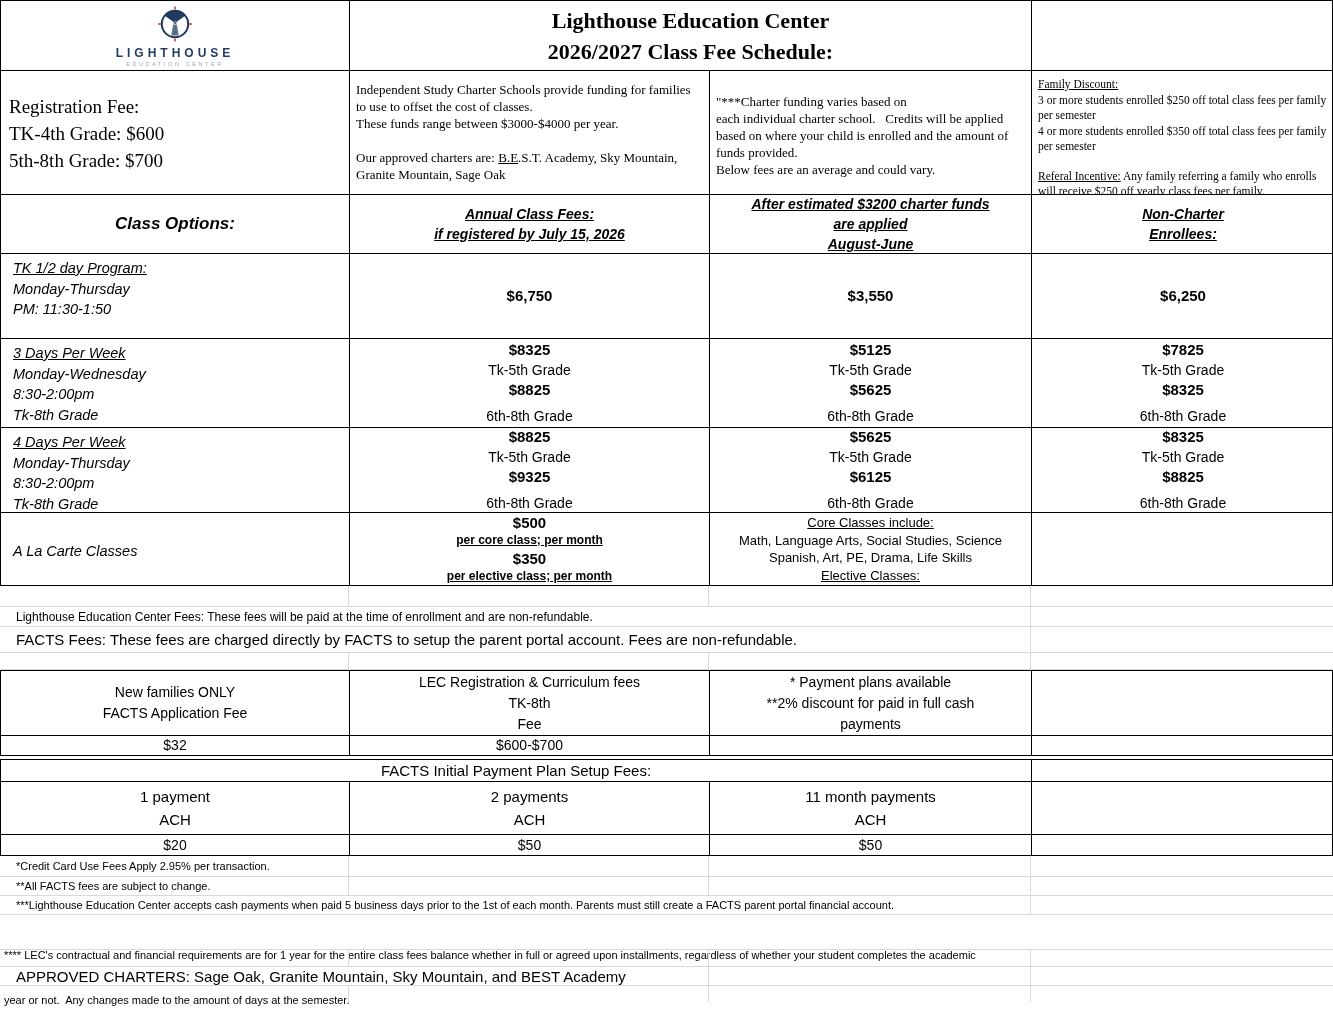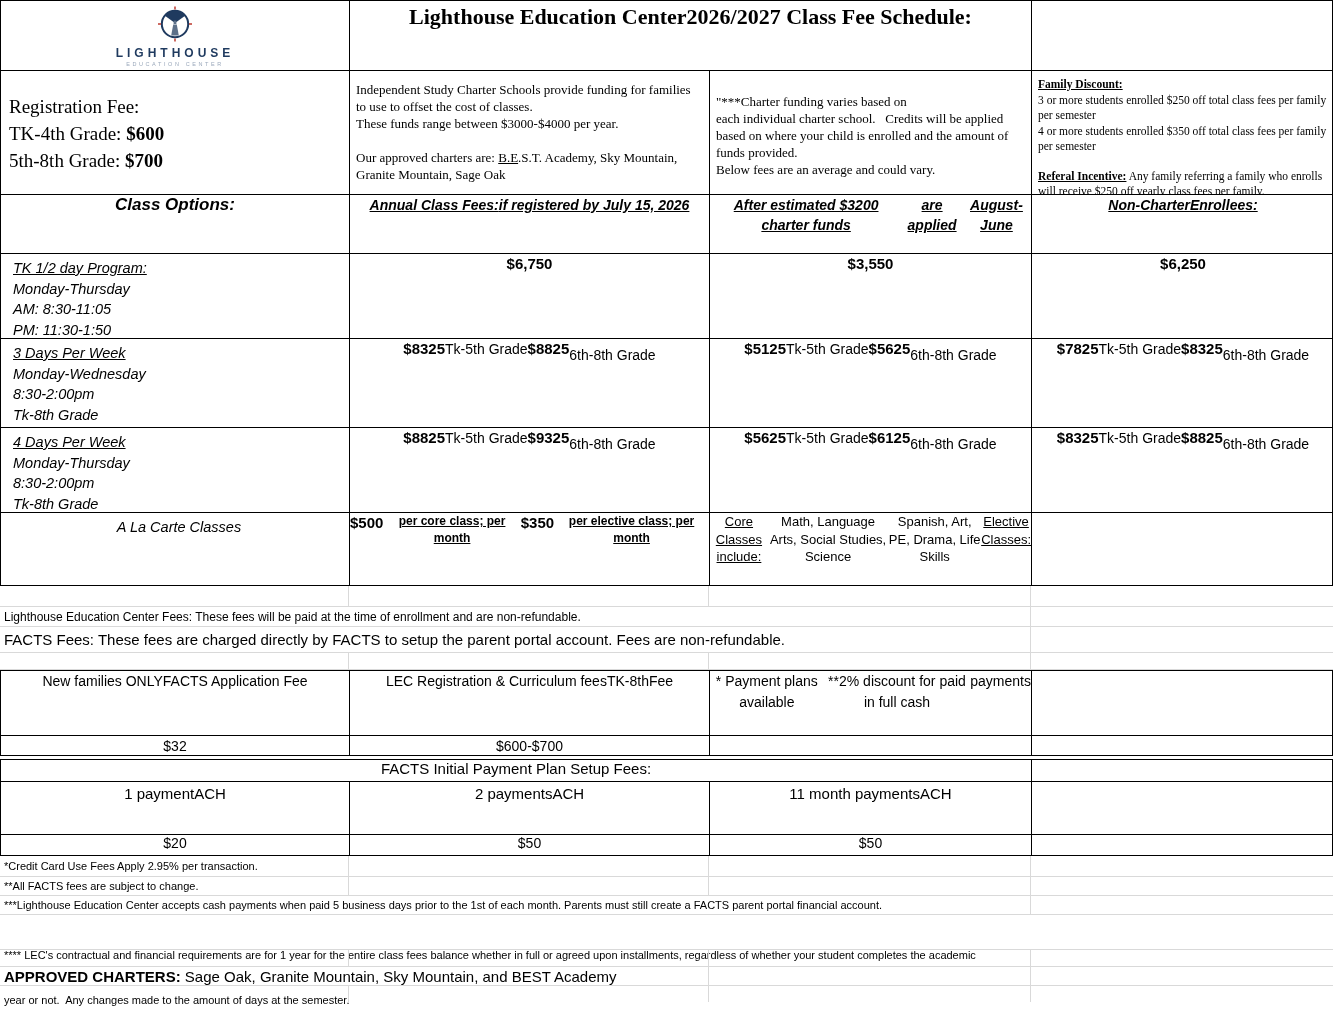--- a/index.html
+++ b/index.html
@@ -8,23 +8,23 @@
 
   
   .grid4 { display:grid; grid-template-columns:348px 360px 322px 303px; }
 
   
   .main-table { border:1.5px solid #000; grid-template-rows:69px 124px 59px 85px 89px 85px 73px; }
   .black-table { border:1.2px solid #000; }
   .mc { border-left:1.2px solid #000; border-top:1.2px solid #000; overflow:hidden; }
   .nl { border-left:none; } .nt { border-top:none; }
   .serif { font-family:"Liberation Serif", serif; }
-  .b { font-weight:bold; } .u { text-decoration:underline; }
+  .b { font-weight:normal; } .u { text-decoration:underline; }
   .pre { white-space:pre-wrap; }
-  .vc { display:flex; justify-content:center; }
+  .vc { display:flex; flex-direction:column; justify-content:center; }
   .hc { text-align:center; }
 
   .logo-cell { display:flex; flex-direction:column; align-items:center; justify-content:center; gap:1px; }
   .logo-word { color:#1f3a5f; font-size:12px; font-weight:bold; letter-spacing:4px; margin-top:2px; }
   .logo-sub { color:#9aa8bb; font-size:5.5px; letter-spacing:2.6px; }
 
   .title-cell { font-family:"Liberation Serif", serif; font-weight:bold; font-size:22px; line-height:31px; }
 
   .reg-cell { font-size:19px; line-height:27px; padding:22px 6px 0 8px; }
   .info-cell { font-size:13px; line-height:17px; padding:10px 6px 0 6px; }
@@ -44,21 +44,21 @@
   .core-line { font-size:13px; line-height:17.5px; }
 
   
   .sheet-row { border-bottom:1px solid #d9d9d9; }
   .gl { border-left:1px solid #d9d9d9; }
   .span2 { grid-column:span 2; } .span3 { grid-column:span 3; } .span4 { grid-column:span 4; }
   .sr-blank1 { height:21px; }
   .sr-lec { height:20px; font-size:12px; }
   .sr-facts { height:26px; font-size:15px; }
   .sr-blank2 { height:17px; }
-  .sr-note { display:flex; align-items:center; padding-left:4px; }
+  .sr-note { display:flex; align-items:center; padding-left:16px; }
 
   
   .facts-head { height:64px; } .facts-val { height:20px; }
   .ft { font-size:14px; line-height:21px; }
   .setup-title-row { height:21px; font-size:15px; }
   .pay-row { height:53px; font-size:15px; line-height:23px; }
   .fee-row { height:21px; font-size:14px; }
   .tgap { height:3px; }
 
   
@@ -129,21 +129,20 @@
       <div class="u">August-June</div>
     </div>
     <div class="mc vc hc colhead">
       <div class="u">Non-Charter</div>
       <div class="u">Enrollees:</div>
     </div>
 
     <div class="mc nl rowlabel">
       <div class="u">TK 1/2 day Program:</div>
       <div>Monday-Thursday</div>
-      <div>AM: 8:30-11:05</div>
       <div>PM: 11:30-1:50</div>
     </div>
     <div class="mc vc hc price">$6,750</div>
     <div class="mc vc hc price">$3,550</div>
     <div class="mc vc hc price">$6,250</div>
 
     <div class="mc nl rowlabel">
       <div class="u">3 Days Per Week</div>
       <div>Monday-Wednesday</div>
       <div>8:30-2:00pm</div>

